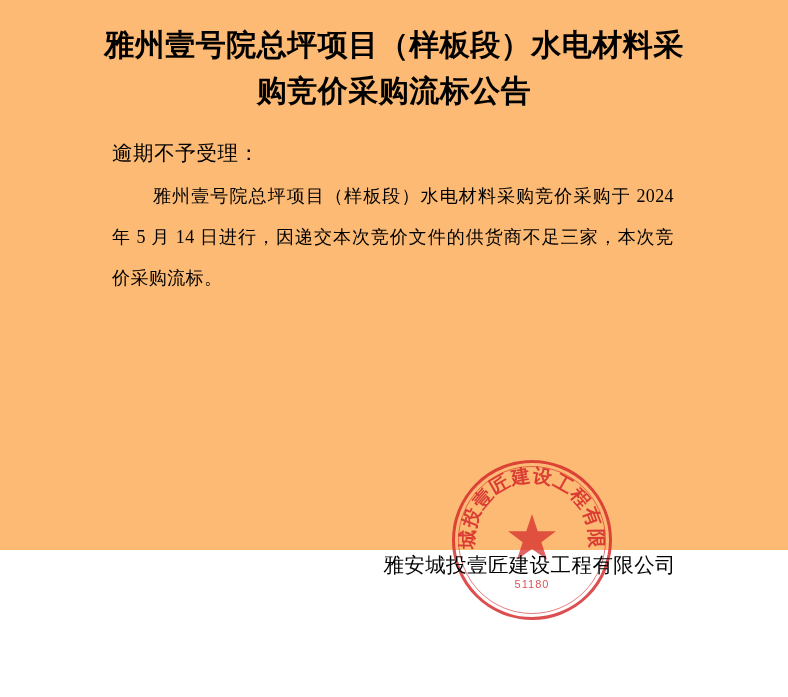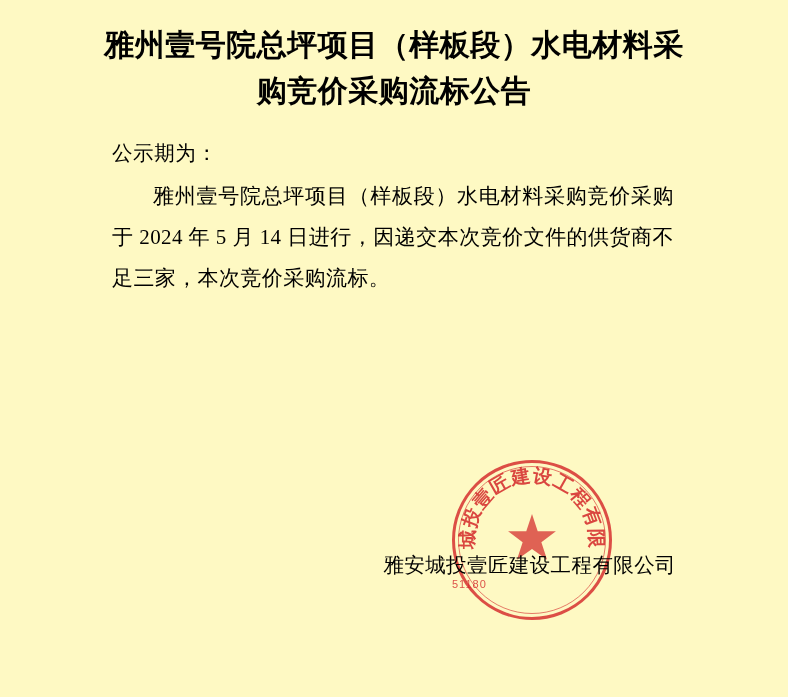--- a/index.html
+++ b/index.html
@@ -13,22 +13,22 @@
     font-family: "Liberation Serif", "DejaVu Serif", serif;
     color: #000000;
     overflow: hidden;
     position: relative;
   }
   .page {
     position: absolute;
     left: 0;
     top: 0;
     width: 788px;
-    height: 697px;
-    background: #fef9c3;
+    height: 550px;
+    background: #fdba74;
   }
   .doc-title {
     position: absolute;
     left: 94px;
     top: 22px;
     width: 600px;
     text-align: center;
     font-size: 30px;
     font-weight: bold;
     line-height: 46px;
@@ -41,21 +41,21 @@
     top: 136px;
     width: 562px;
   }
   .salutation {
     font-size: 20.5px;
     line-height: 34px;
     letter-spacing: 0.6px;
     margin: 0 0 6px 0;
   }
   .para {
-    font-size: 21px;
+    font-size: 18px;
     line-height: 41px;
     letter-spacing: 0.4px;
     margin: 0;
     text-align: justify;
     text-justify: inter-ideograph;
     text-align-last: left;
   }
   .para.indent {
     text-indent: 41px;
   }
@@ -113,20 +113,21 @@
     width: 52px;
     height: 52px;
     color: #d4282a;
     opacity: 0.85;
   }
   .seal .seal-bottom {
     position: absolute;
     left: 0;
     top: 118px;
     width: 160px;
+    text-align: center;
     font-size: 11px;
     color: #d4282a;
     opacity: 0.8;
     letter-spacing: 1px;
     font-family: "Liberation Sans", sans-serif;
   }
   .seal-text {
     fill: #d4282a;
     font-size: 19px;
     font-family: "Liberation Serif", "DejaVu Serif", serif;
@@ -136,21 +137,21 @@
   }
 </style>
 </head>
 <body>
 
 <div class="page">
 
   <div class="doc-title">雅州壹号院总坪项目（样板段）水电材料采购竞价采购流标公告</div>
 
   <div class="body-block">
-    <p class="salutation">公示期为：</p>
+    <p class="salutation">逾期不予受理：</p>
 
     <p class="para indent">雅州壹号院总坪项目（样板段）水电材料采购竞价采购于 2024 年 5 月 14 日进行，因递交本次竞价文件的供货商不足三家，本次竞价采购流标。</p>
 
     <div class="spacer"></div>
 
   </div>
 
   <div class="seal">
     <div class="ring"></div>
     <div class="ring2"></div>

